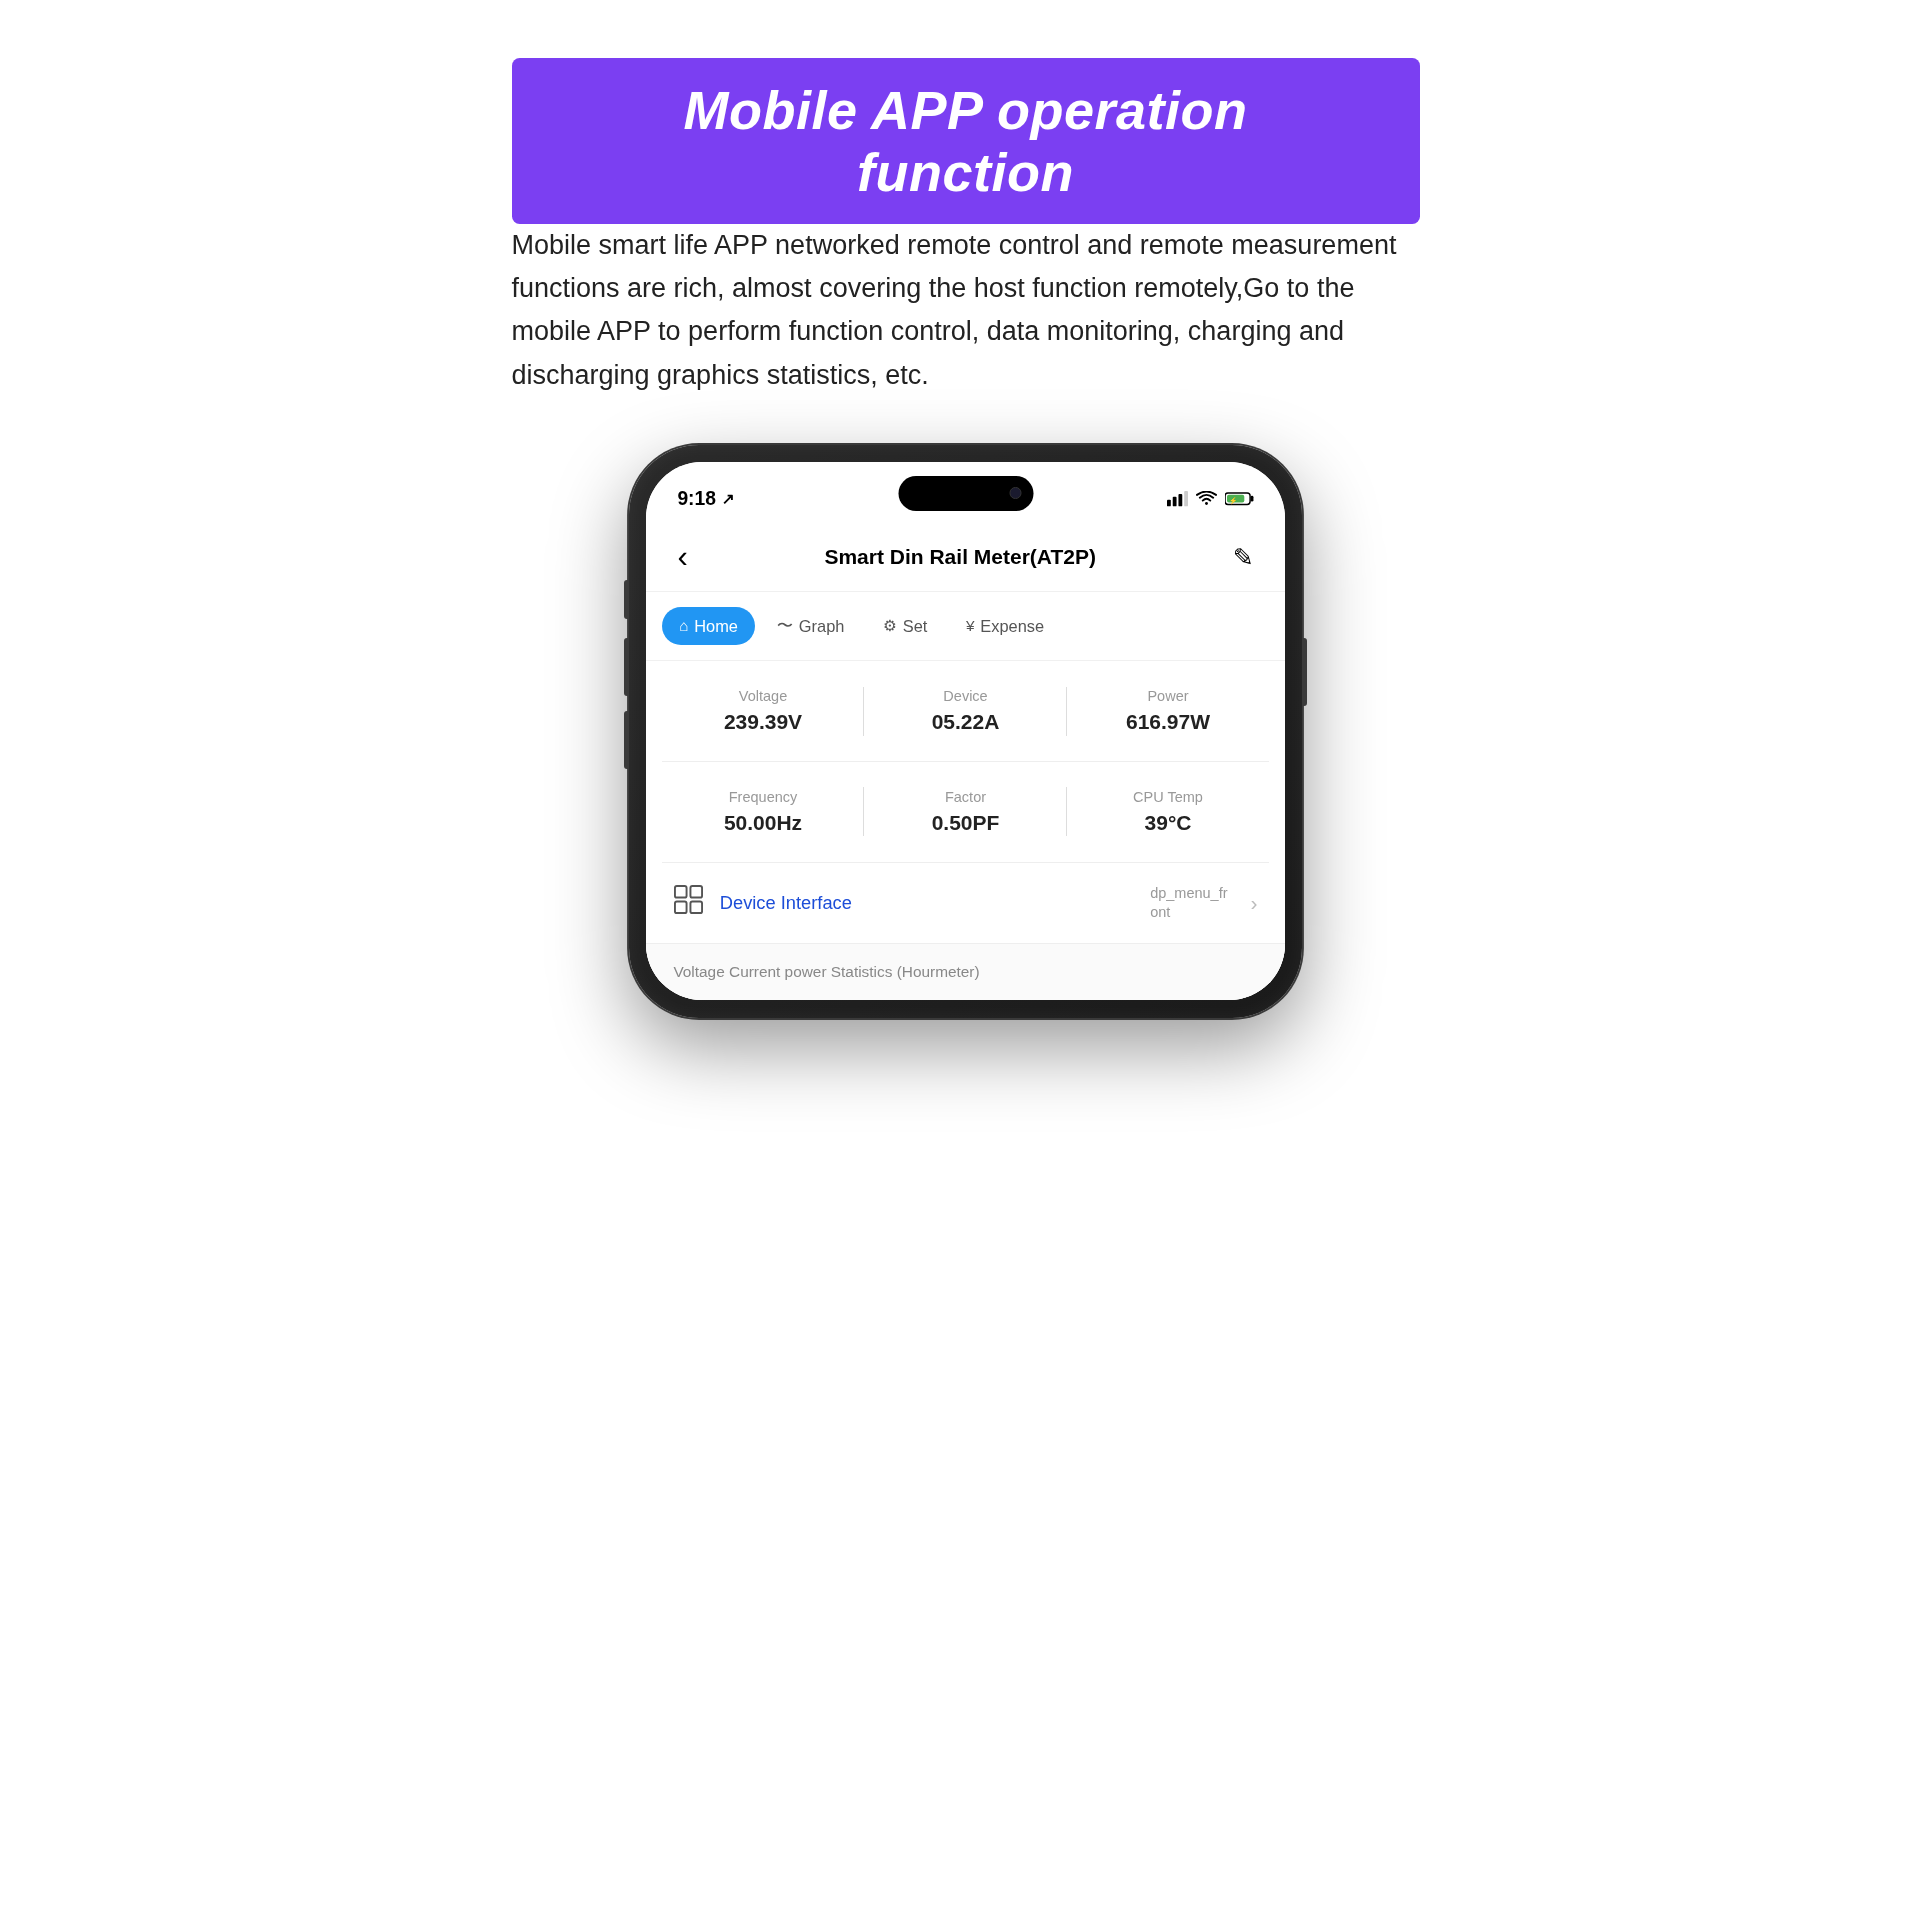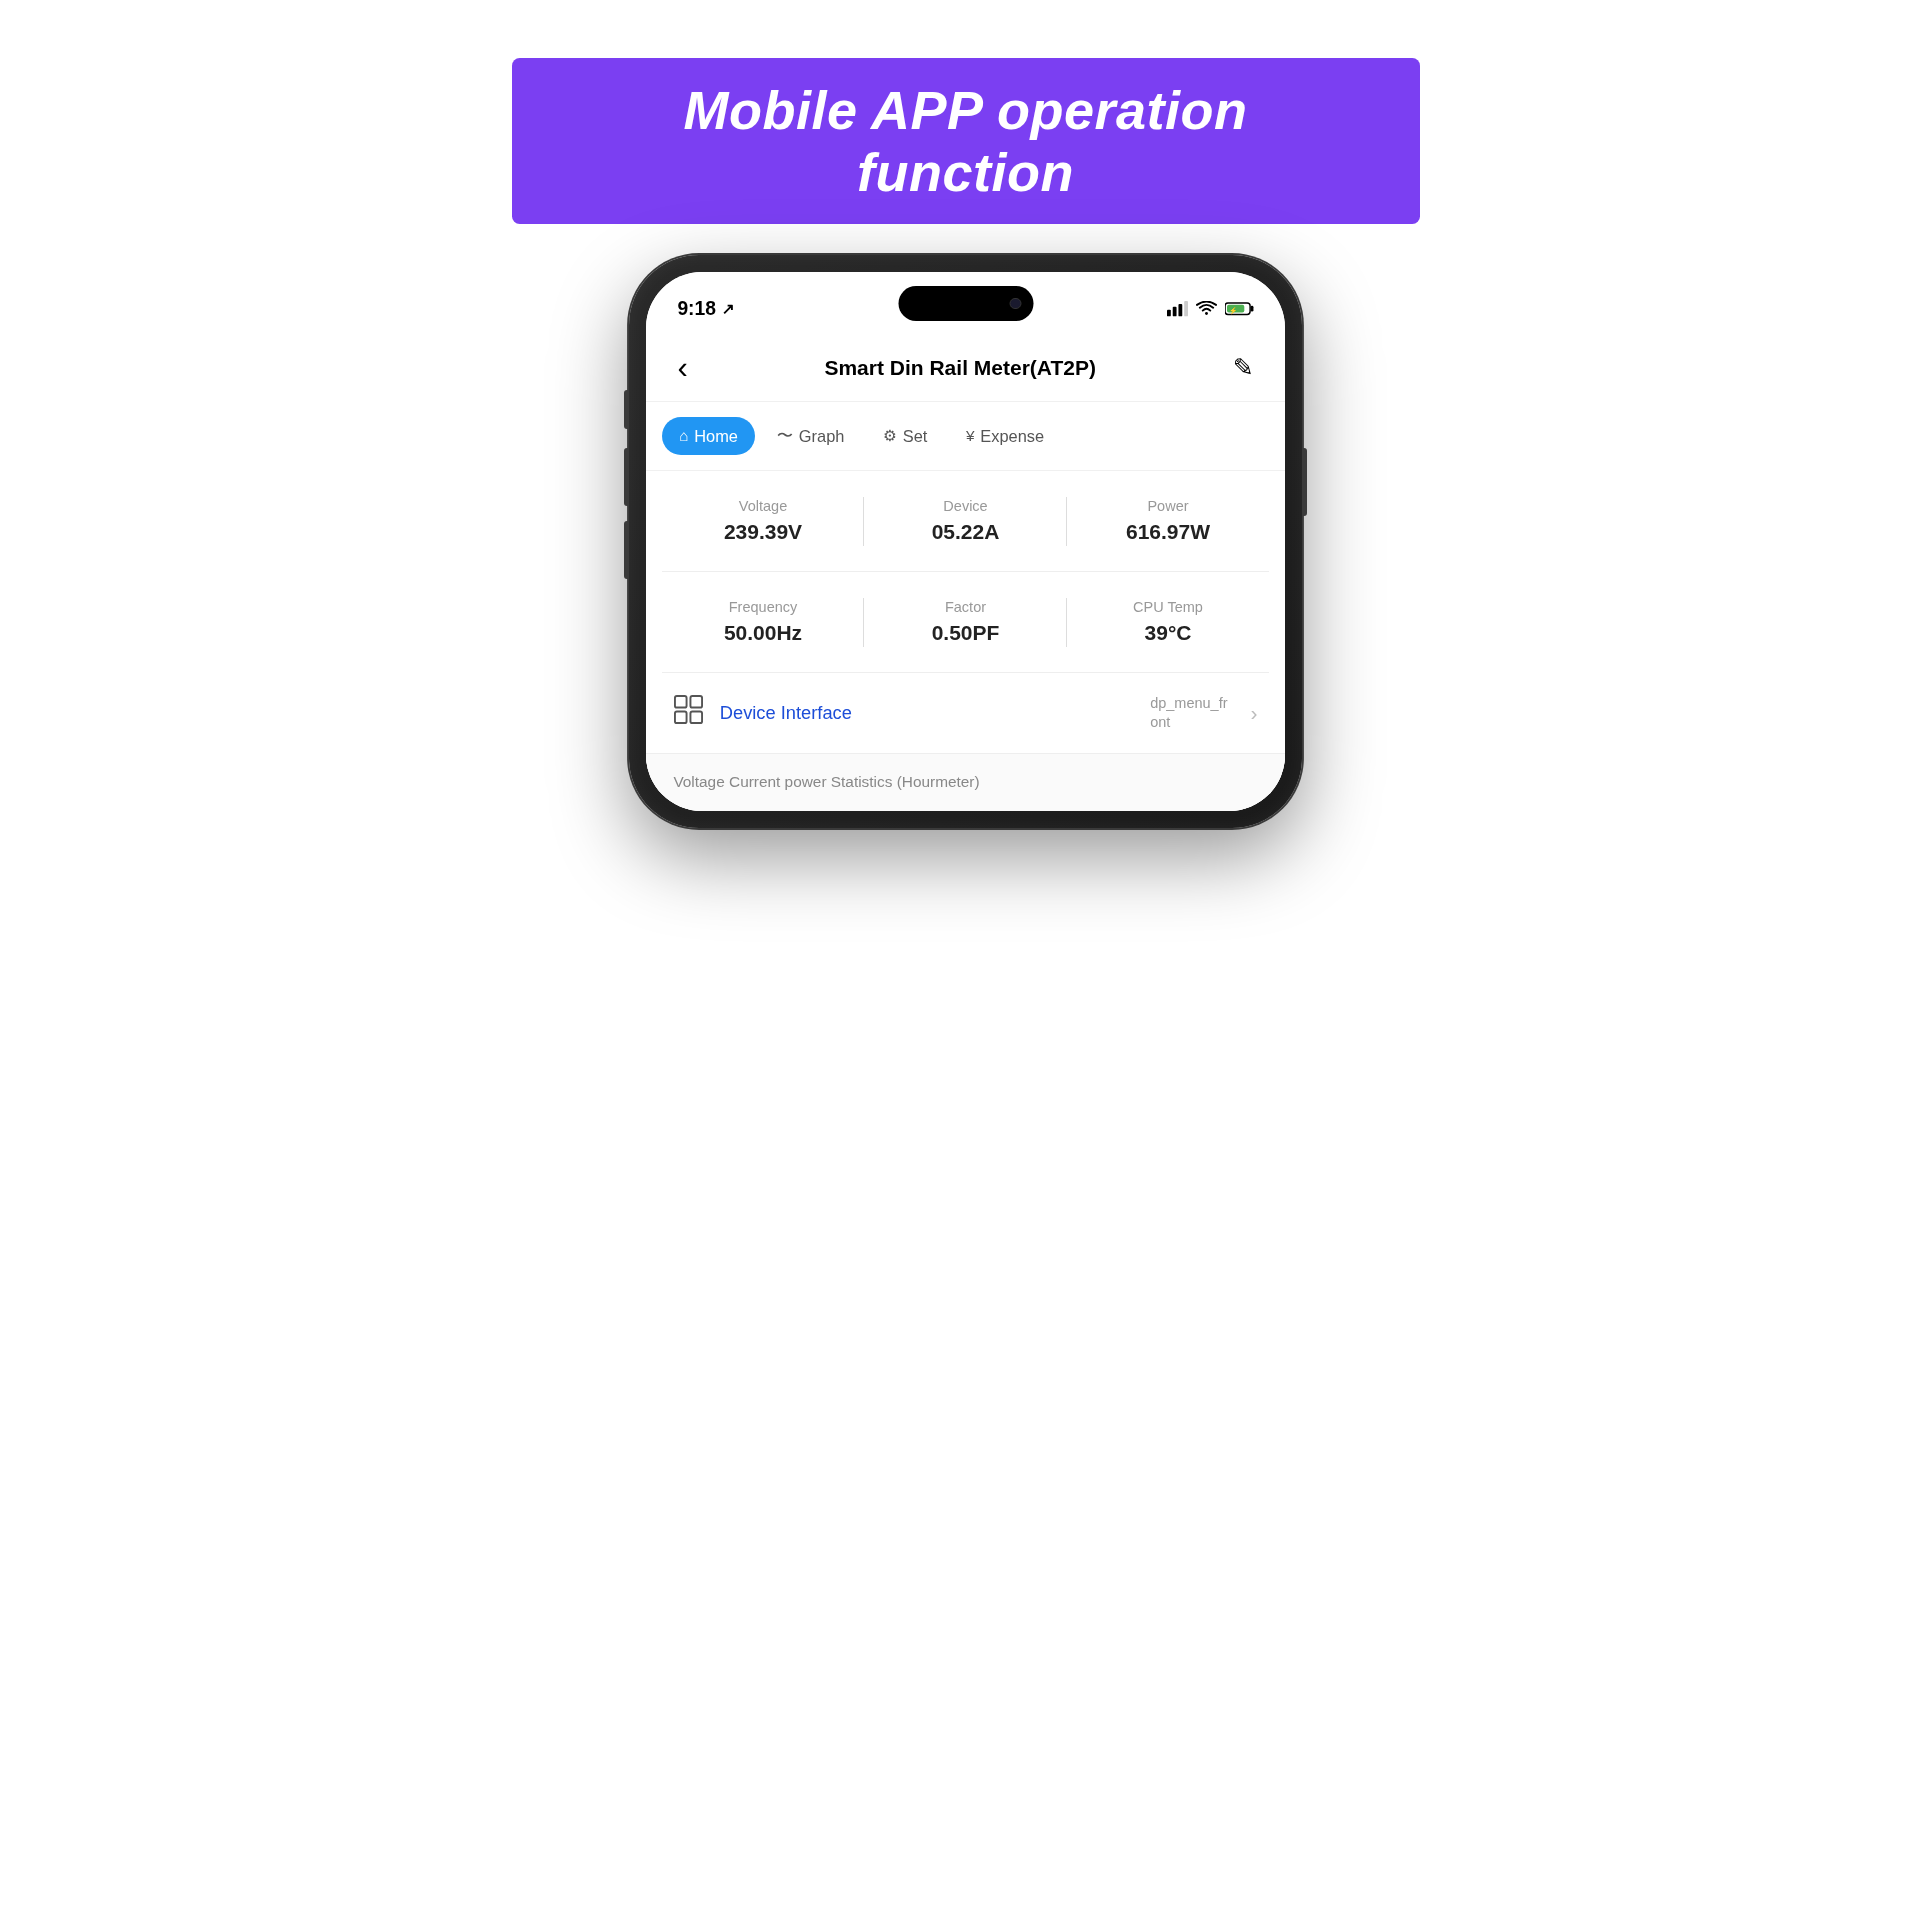--- a/index.html
+++ b/index.html
@@ -18,21 +18,20 @@
       display: flex;
       flex-direction: column;
       align-items: center;
     }
     .header-banner {
       background: #7B3FF2;
       border-radius: 7.7px;
       padding: 21px 58px;
       width: 100%;
       text-align: center;
-      margin-bottom: 31px;
     }
     .header-banner-text {
       color: #ffffff;
       font-size: 54px;
       font-weight: 700;
       letter-spacing: 0.5px;
       font-style: italic;
     }
     .description-text {
       color: #222222;
@@ -272,20 +271,21 @@
   </style>
 </head>
 <body>
 
 <div class="page-wrapper">
 
   <div class="header-banner">
     <span class="header-banner-text">Mobile APP operation function</span>
   </div>
 
+  <p class="description-text">Mobile smart life APP networked remote control and remote measurement functions are rich, almost covering the host function remotely,Go to the mobile APP to perform function control, data monitoring, charging and discharging graphics statistics, etc.</p>
 
   <div class="phone-outer">
 
     <div class="side-btn-right"></div>
     <div class="side-btn-left-1"></div>
     <div class="side-btn-left-2"></div>
     <div class="side-btn-left-3"></div>
 
     <div class="phone-inner">
 

